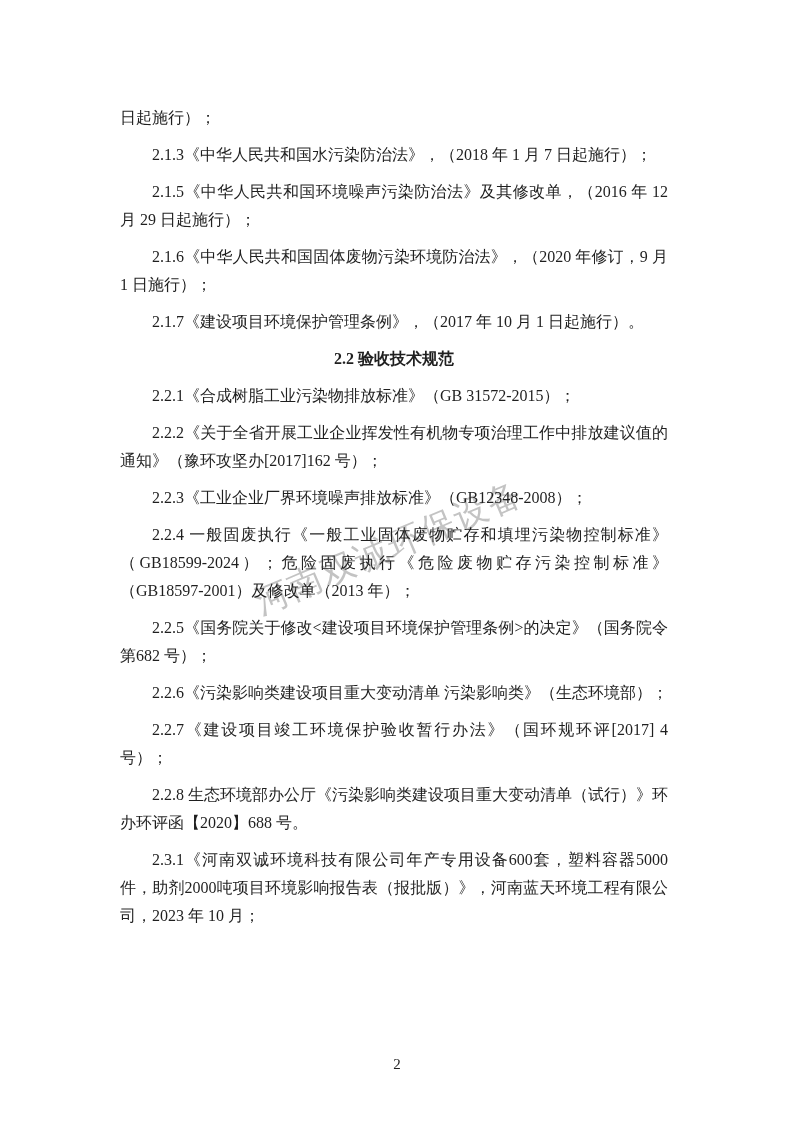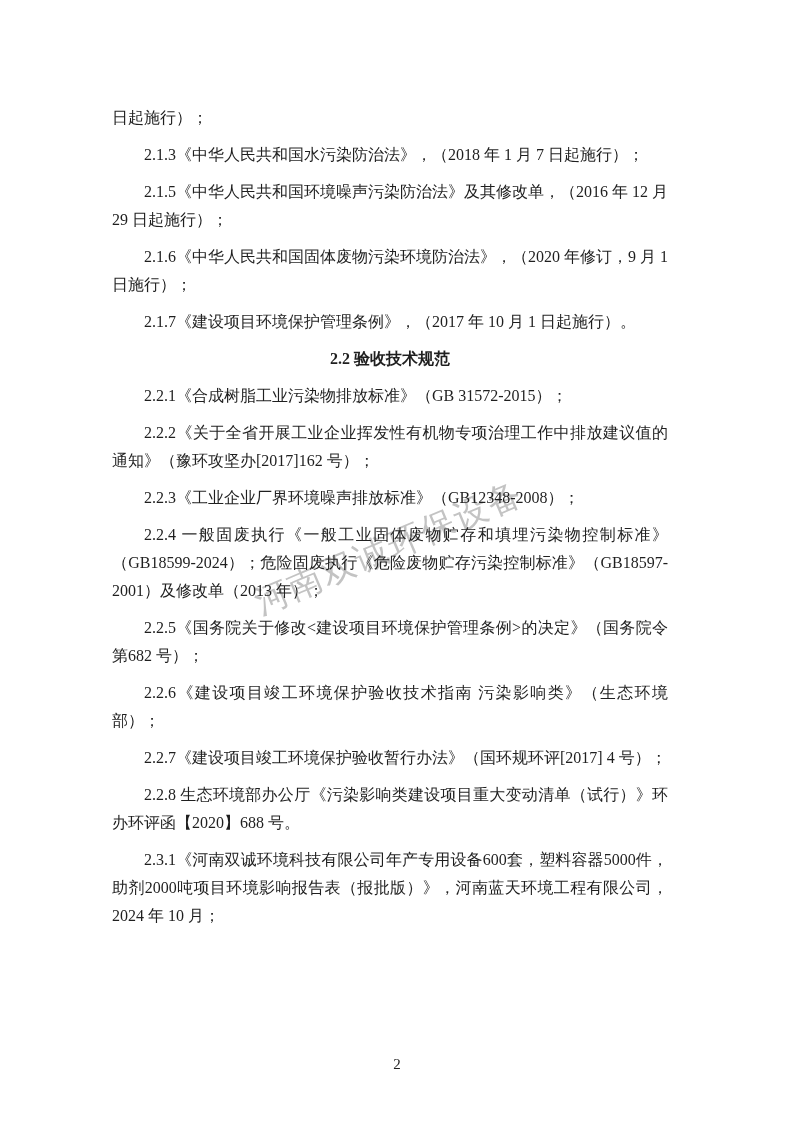--- a/index.html
+++ b/index.html
@@ -32,21 +32,21 @@
   .content {
     position: absolute;
     left: 112px;
     top: 104px;
     width: 556px;
     z-index: 2;
     font-size: 16px;
     line-height: 28px;
   }
   .content p {
-    margin: 0 0 9px 0;
+    margin: 0 0 9px 8px;
     text-align: justify;
     text-justify: inter-ideograph;
   }
   .content p.paragraph {
     text-indent: 2em;
   }
   .content p.continuation {
     text-indent: 0;
   }
   .content p.heading {
@@ -75,20 +75,20 @@
       <p class="paragraph">2.1.3《中华人民共和国水污染防治法》，（2018 年 1 月 7 日起施行）；</p>
       <p class="paragraph">2.1.5《中华人民共和国环境噪声污染防治法》及其修改单，（2016 年 12 月 29 日起施行）；</p>
       <p class="paragraph">2.1.6《中华人民共和国固体废物污染环境防治法》，（2020 年修订，9 月 1 日施行）；</p>
       <p class="paragraph">2.1.7《建设项目环境保护管理条例》，（2017 年 10 月 1 日起施行）。</p>
       <p class="heading">2.2 验收技术规范</p>
       <p class="paragraph">2.2.1《合成树脂工业污染物排放标准》（GB 31572-2015）；</p>
       <p class="paragraph">2.2.2《关于全省开展工业企业挥发性有机物专项治理工作中排放建议值的通知》（豫环攻坚办[2017]162 号）；</p>
       <p class="paragraph">2.2.3《工业企业厂界环境噪声排放标准》（GB12348-2008）；</p>
       <p class="paragraph">2.2.4 一般固废执行《一般工业固体废物贮存和填埋污染物控制标准》（GB18599-2024）；危险固废执行《危险废物贮存污染控制标准》（GB18597-2001）及修改单（2013 年）；</p>
       <p class="paragraph">2.2.5《国务院关于修改&lt;建设项目环境保护管理条例&gt;的决定》（国务院令第682 号）；</p>
-      <p class="paragraph">2.2.6《建设项目竣工环境保护验收技术指南 污染影响类》（生态环境部）；</p>
+      <p class="paragraph">2.2.6《污染影响类建设项目重大变动清单 污染影响类》（生态环境部）；</p>
       <p class="paragraph">2.2.7《建设项目竣工环境保护验收暂行办法》（国环规环评[2017] 4 号）；</p>
       <p class="paragraph">2.2.8 生态环境部办公厅《污染影响类建设项目重大变动清单（试行）》环办环评函【2020】688 号。</p>
-      <p class="paragraph">2.3.1《河南双诚环境科技有限公司年产专用设备600套，塑料容器5000件，助剂2000吨项目环境影响报告表（报批版）》，河南蓝天环境工程有限公司，2024 年 10 月；</p>
+      <p class="paragraph">2.3.1《河南双诚环境科技有限公司年产专用设备600套，塑料容器5000件，助剂2000吨项目环境影响报告表（报批版）》，河南蓝天环境工程有限公司，2023 年 10 月；</p>
     </main>
 
   <div class="page-number">2</div>
 </div>
 
 </body></html>

